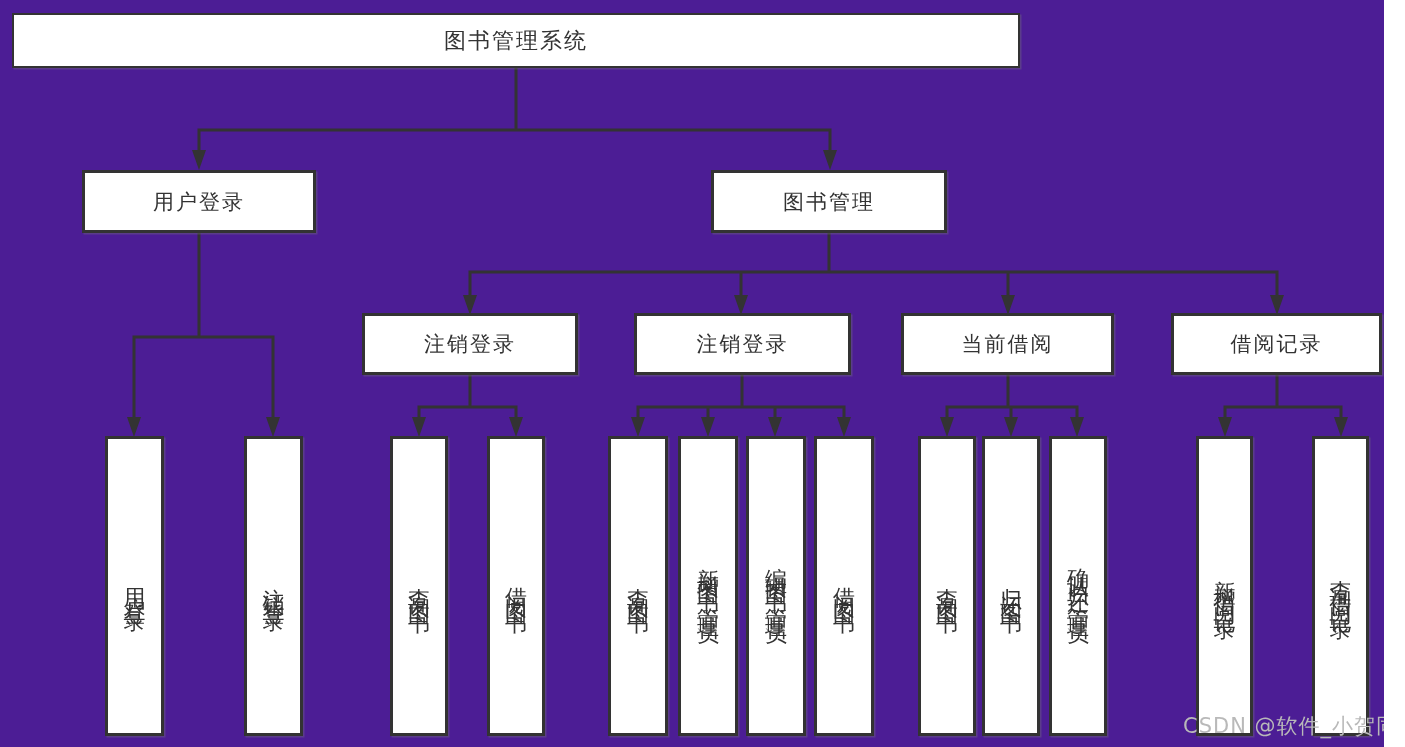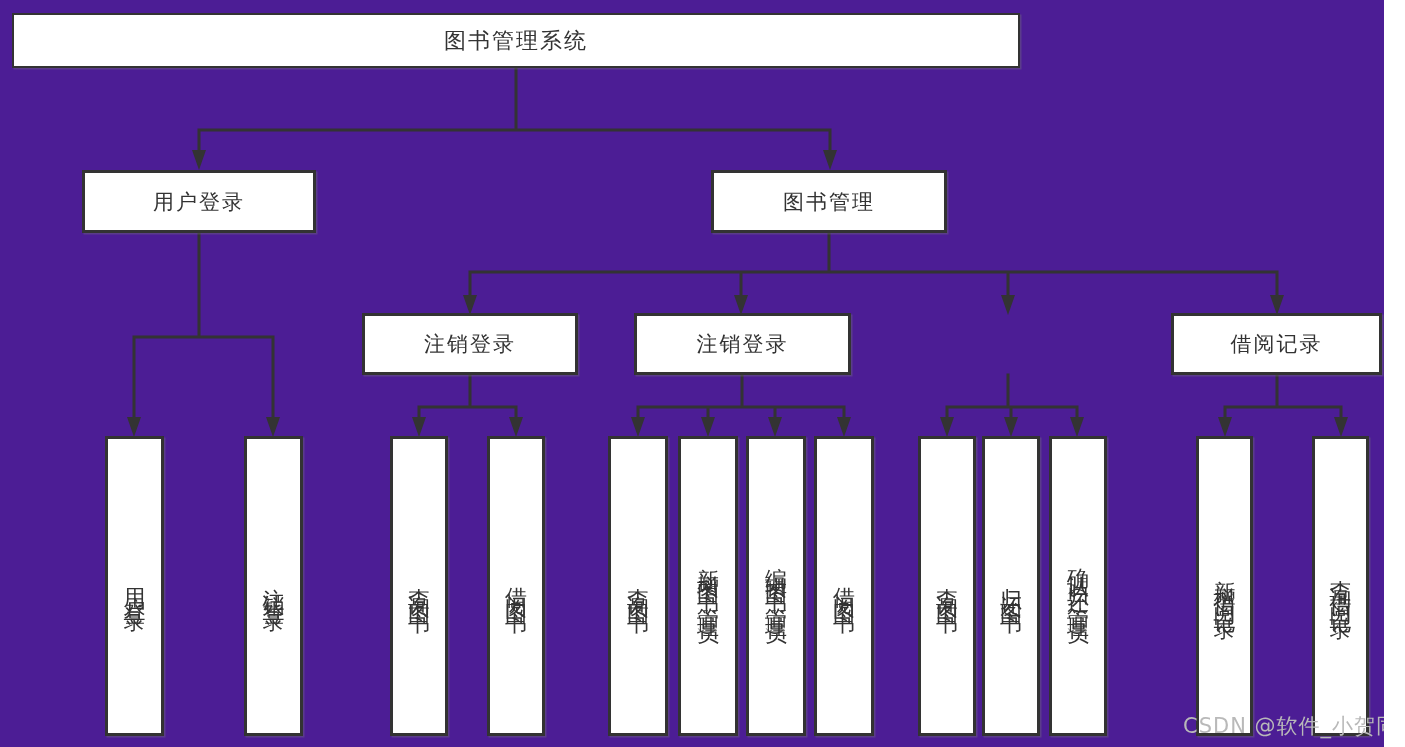--- a/index.html
+++ b/index.html
@@ -121,20 +121,23 @@
   <div class="box" style="left:711px;top:170px;width:236px;height:63px">
     <span class="htext">图书管理</span>
   </div>
 
   <div class="box" style="left:362px;top:313px;width:216px;height:62px">
     <span class="htext">注销登录</span>
   </div>
   <div class="box" style="left:634px;top:313px;width:217px;height:62px">
     <span class="htext">注销登录</span>
   </div>
+  <div class="box" style="left:901px;top:313px;width:213px;height:62px">
+    <span class="htext">当前借阅</span>
+  </div>
   <div class="box" style="left:1171px;top:313px;width:211px;height:62px">
     <span class="htext">借阅记录</span>
   </div>
 
   <div class="box" style="left:105px;top:436px;width:59px;height:300px">
     <span class="vtext">用户登录</span>
   </div>
   <div class="box" style="left:244px;top:436px;width:59px;height:300px">
     <span class="vtext">注销登录</span>
   </div>

